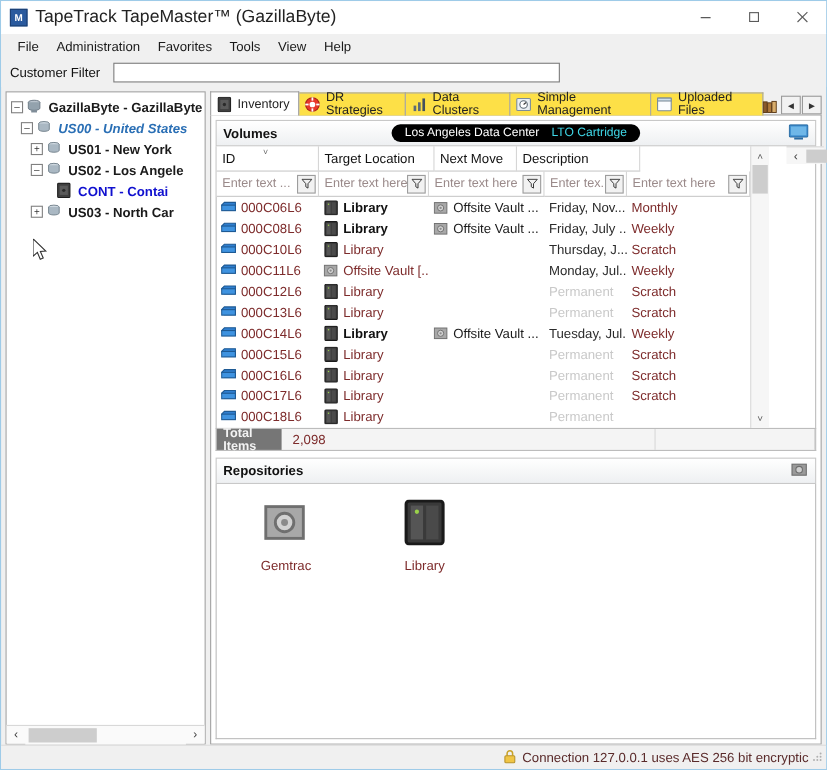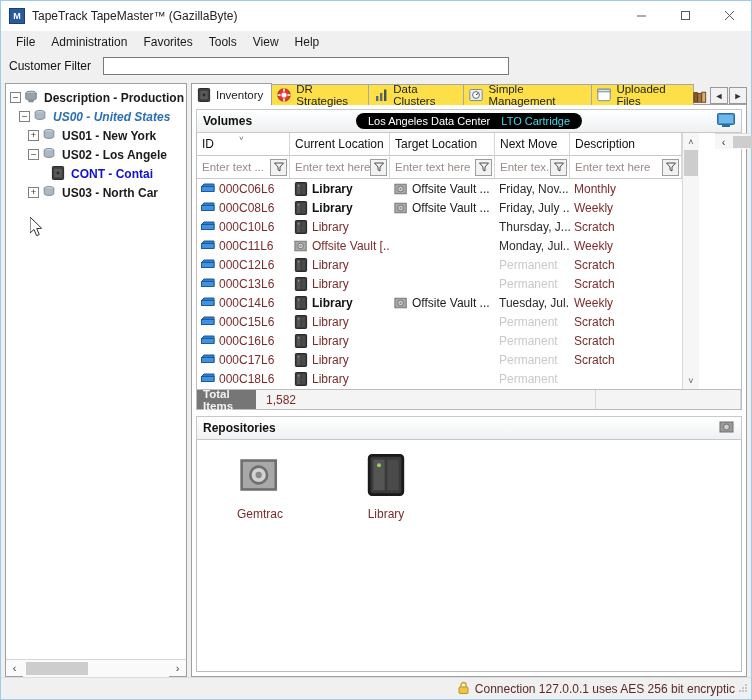--- a/index.html
+++ b/index.html
@@ -30,21 +30,21 @@
   .app-icon {
     width: 16px; height: 16px;
     background: #2a5a9e;
     border: 1px solid #1b3f73;
     color: #fff;
     font-size: 9px;
     font-weight: bold;
     display: flex; align-items: center; justify-content: center;
     margin-right: 7px;
   }
-  .title-text { font-size: 12px; color: #222; }
+  .title-text { font-size: 16px; color: #222; }
   .win-btns { margin-left: auto; display: flex; height: 30px; }
   .win-btn {
     width: 44px; height: 30px;
     display: flex; align-items: center; justify-content: center;
     color: #5a5a5a; font-size: 13px;
   }
   .win-btn svg { display:block; }
 
   
   .menubar {
@@ -462,21 +462,21 @@
       <div class="tree" id="tree">
           <div class="tnode">
             <span class="tbox">–</span>
             <span class="ticon">
               <svg class="icn" viewBox="0 0 16 15">
                 <ellipse cx="8" cy="3" rx="6" ry="2.2" fill="#b9c3cc" stroke="#6e7b86"></ellipse>
                 <path d="M2 3v6c0 1.3 2.7 2.3 6 2.3s6-1 6-2.3V3" fill="#93a2ad" stroke="#6e7b86"></path>
                 <rect x="5" y="11" width="6" height="2.5" fill="#7f8d98"></rect>
               </svg>
             </span>
-            <span class="tlabel srv">Description - Production</span>
+            <span class="tlabel srv">GazillaByte - GazillaByte</span>
           </div>
           <div class="tnode">
             <span class="dots"></span>
             <span class="tbox">–</span>
             <span class="ticon">
               <svg class="icn" viewBox="0 0 16 15">
                 <ellipse cx="8" cy="3.2" rx="5.5" ry="2" fill="#cdd7df" stroke="#74828c"></ellipse>
                 <path d="M2.5 3.2v6.2c0 1.1 2.5 2 5.5 2s5.5-.9 5.5-2V3.2" fill="#aab8c3" stroke="#74828c"></path>
               </svg>
             </span>
@@ -633,23 +633,20 @@
         </div>
 
         <div class="gridwrap">
           <div class="gridmain">
             <div class="gridcols">
               <div class="hdrrow" id="hdrrow">
                   <div class="hcell" style="flex: 0 0 93px;">
                     <span>ID</span>
                     <span class="sortcaret">˅</span>
                   </div>
-                  <div class="hcell" style="flex: 0 0 100px;">
-                    <span>Current Location</span>
-                  </div>
                   <div class="hcell" style="flex: 0 0 105px;">
                     <span>Target Location</span>
                   </div>
                   <div class="hcell" style="flex: 0 0 75px;">
                     <span>Next Move</span>
                   </div>
                   <div class="hcell" style="flex: 0 0 112px;">
                     <span>Description</span>
                   </div>
                 </div>
@@ -1071,21 +1068,21 @@
             <div class="hs-arrow">‹</div>
             <div class="ghs-track">
               <div class="ghs-thumb"></div>
             </div>
             <div class="hs-arrow">›</div>
           </div>
         </div>
 
         <div class="totalrow">
           <div class="ti-lbl">Total Items</div>
-          <div class="ti-val">1,582</div>
+          <div class="ti-val">2,098</div>
           <div class="ti-seg"></div>
           <div class="ti-end"></div>
         </div>
 
         <div class="repowrap">
           <div class="grouphdr">
             <div class="gtitle">Repositories</div>
             <div class="ghicon">
               <svg width="16" height="14" viewBox="0 0 16 14">
                 <rect x="1" y="2" width="13" height="10" fill="#9a9a9a" stroke="#6e6e6e"></rect>

